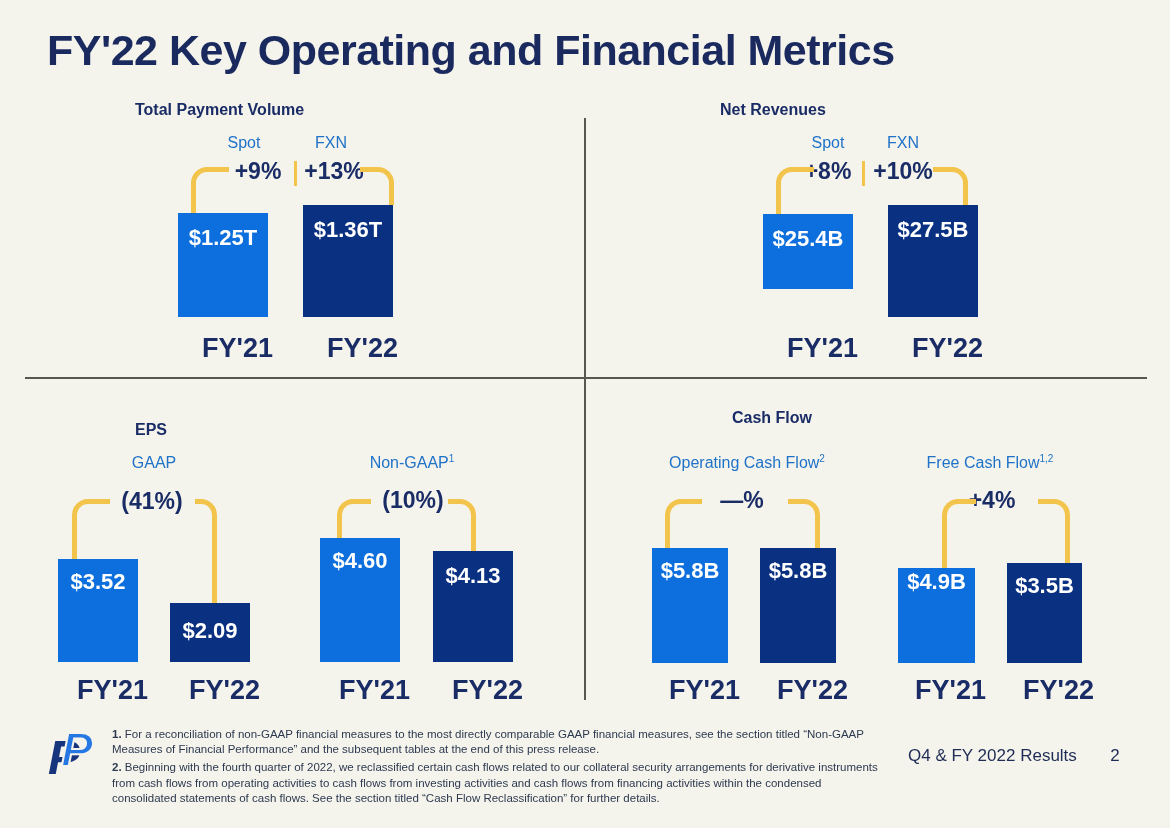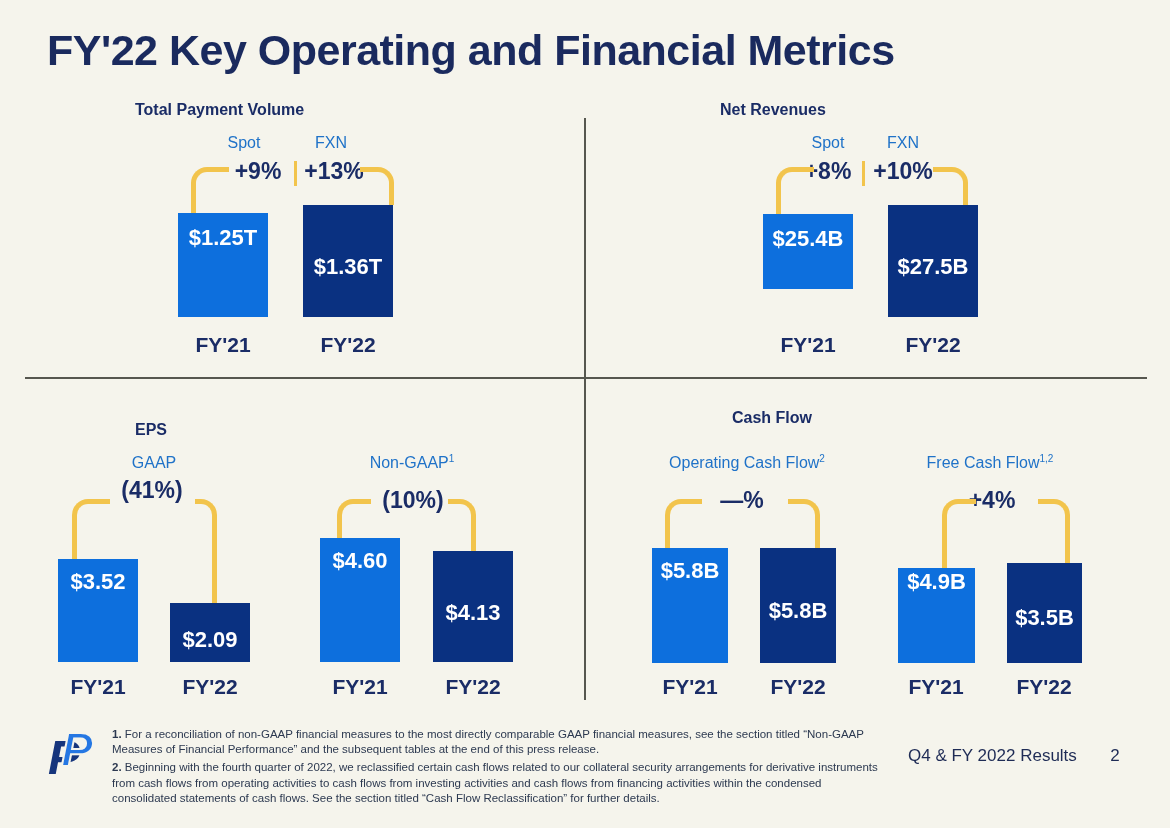--- a/index.html
+++ b/index.html
@@ -22,23 +22,23 @@
   .page-title{
     font-size:43px;font-weight:bold;color:#1a2a5e;letter-spacing:-0.5px;
     white-space:nowrap;
   }
   .sec-title{font-size:16px;font-weight:bold;color:var(--navy);}
   .sub-label{font-size:16px;color:var(--label-blue);text-align:center;white-space:nowrap;}
   .sub-label sup{font-size:10px;vertical-align:super;}
   .pct{font-size:23px;font-weight:bold;color:var(--navy);text-align:center;white-space:nowrap;}
   .bar{display:flex;justify-content:center;align-items:flex-start;}
   .bar.blue{background:var(--bright-blue);}
-  .bar.navy{background:var(--dark-navy);align-items:center;}
+  .bar.navy{background:var(--dark-navy);}
   .bar-val{color:#ffffff;font-weight:bold;font-size:22px;white-space:nowrap;}
-  .fy{font-size:21px;font-weight:bold;color:var(--navy);text-align:center;white-space:nowrap;}
+  .fy{font-size:27px;font-weight:bold;color:var(--navy);text-align:right;white-space:nowrap;}
   .brk-l{border-top:5px solid var(--yellow);border-left:5px solid var(--yellow);border-top-left-radius:16px;}
   .brk-r{border-top:5px solid var(--yellow);border-right:5px solid var(--yellow);border-top-right-radius:16px;}
   .ydiv{width:3px;background:var(--yellow);}
   .gdiv{background:var(--divider);}
   .footnotes{font-size:11.5px;line-height:1.32;color:var(--footnote);}
   .footnotes p{margin-bottom:3px;}
   .fn-num{font-weight:bold;}
   .report-label{font-size:17px;color:#1e2b55;white-space:nowrap;}
   .page-num{font-size:17px;color:#1e2b55;text-align:center;}
   .logo{width:62px;height:66px;}
@@ -87,21 +87,21 @@
   </div>
   <div class="abs bar navy" style="left:888px;top:205px;width:90px;height:112px;">
     <span class="bar-val" style="margin-top:12px;">$27.5B</span>
   </div>
   <div class="abs fy" style="left:758px;top:333px;width:100px;">FY'21</div>
   <div class="abs fy" style="left:883px;top:333px;width:100px;">FY'22</div>
 
   <div class="abs sec-title" style="left:135px;top:421px;width:300px;">EPS</div>
 
   <div class="abs sub-label" style="left:104px;top:453px;width:100px;"><span>GAAP</span><sup></sup></div>
-  <div class="abs pct" style="left:108px;top:477px;width:88px;">(41%)</div>
+  <div class="abs pct" style="left:108px;top:488px;width:88px;">(41%)</div>
   <div class="abs brk-l" style="left:72px;top:499px;width:38px;height:60px;"></div>
   <div class="abs brk-r" style="left:195px;top:499px;width:22px;height:104px;"></div>
   <div class="abs bar blue" style="left:58px;top:559px;width:80px;height:103px;">
     <span class="bar-val" style="margin-top:10px;">$3.52</span>
   </div>
   <div class="abs bar navy" style="left:170px;top:603px;width:80px;height:59px;">
     <span class="bar-val" style="margin-top:15px;">$2.09</span>
   </div>
   <div class="abs fy" style="left:48px;top:675px;width:100px;">FY'21</div>
   <div class="abs fy" style="left:160px;top:675px;width:100px;">FY'22</div>

